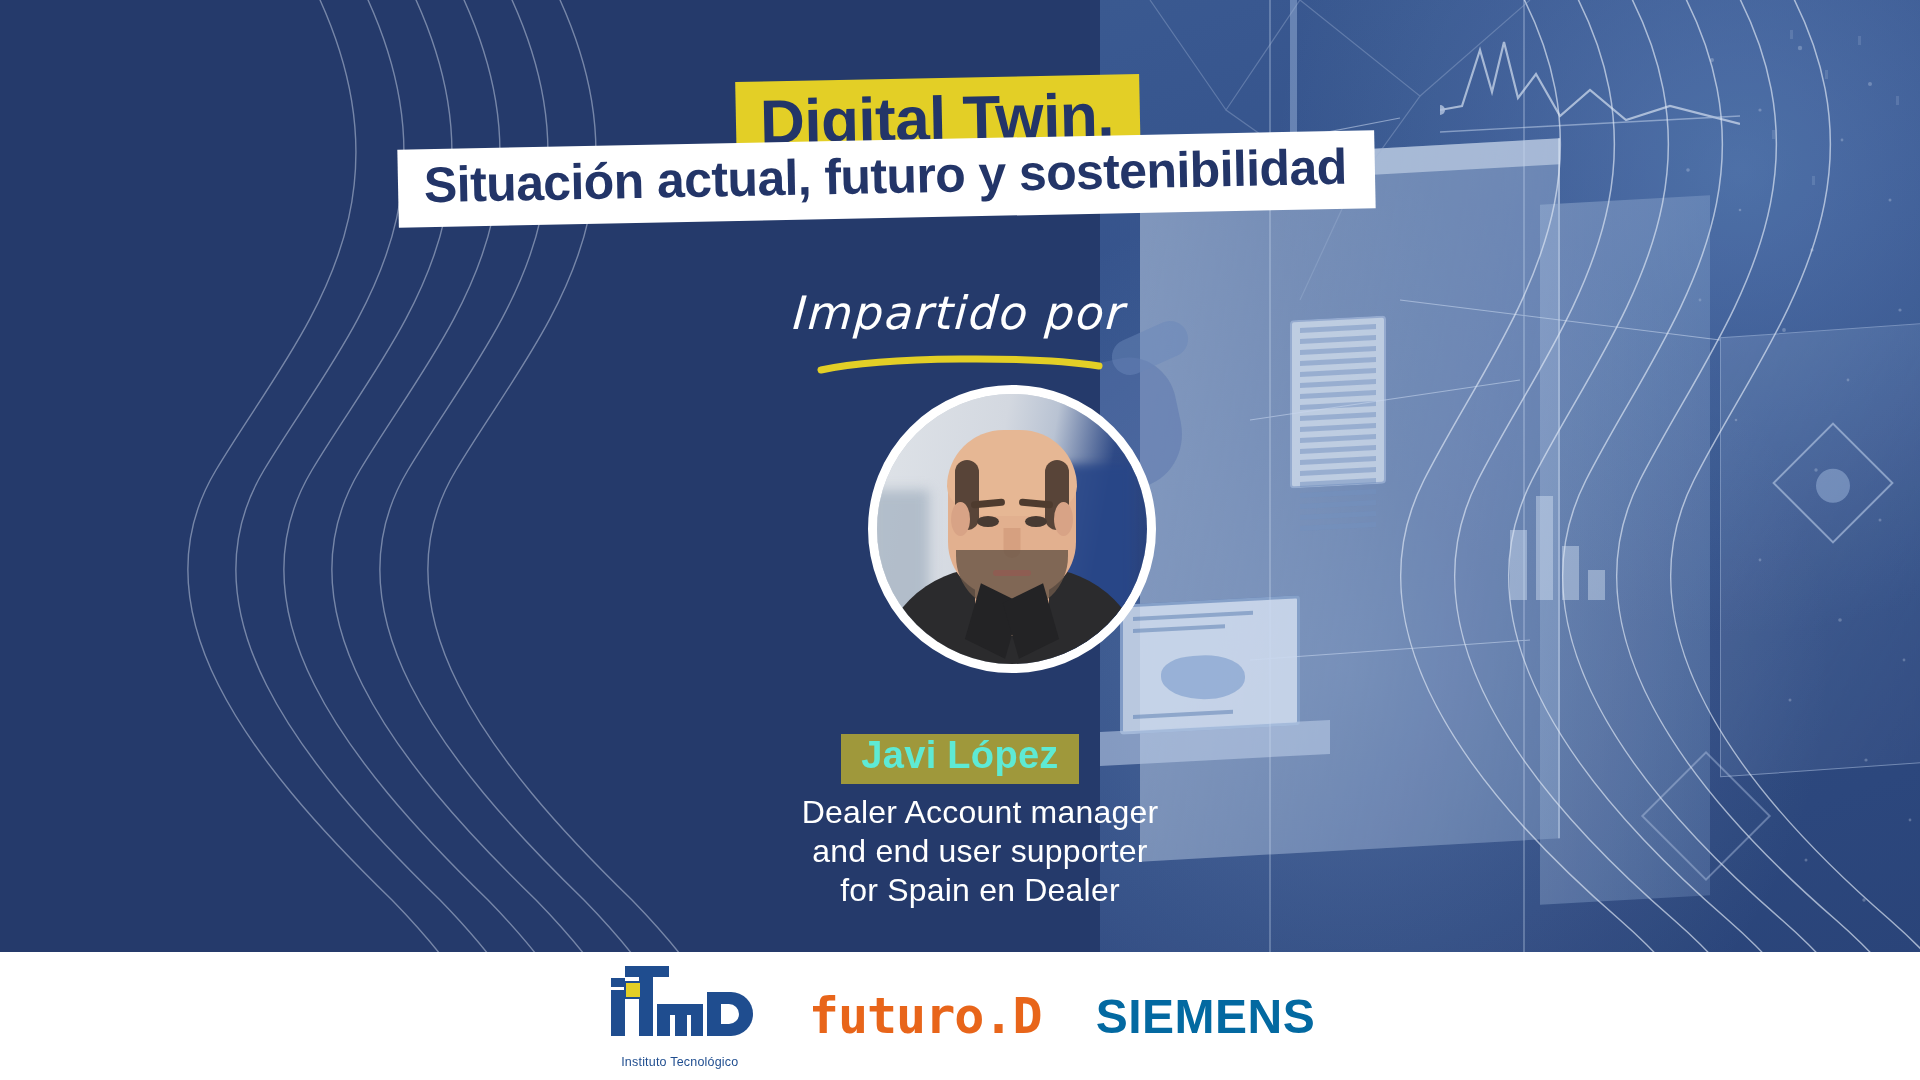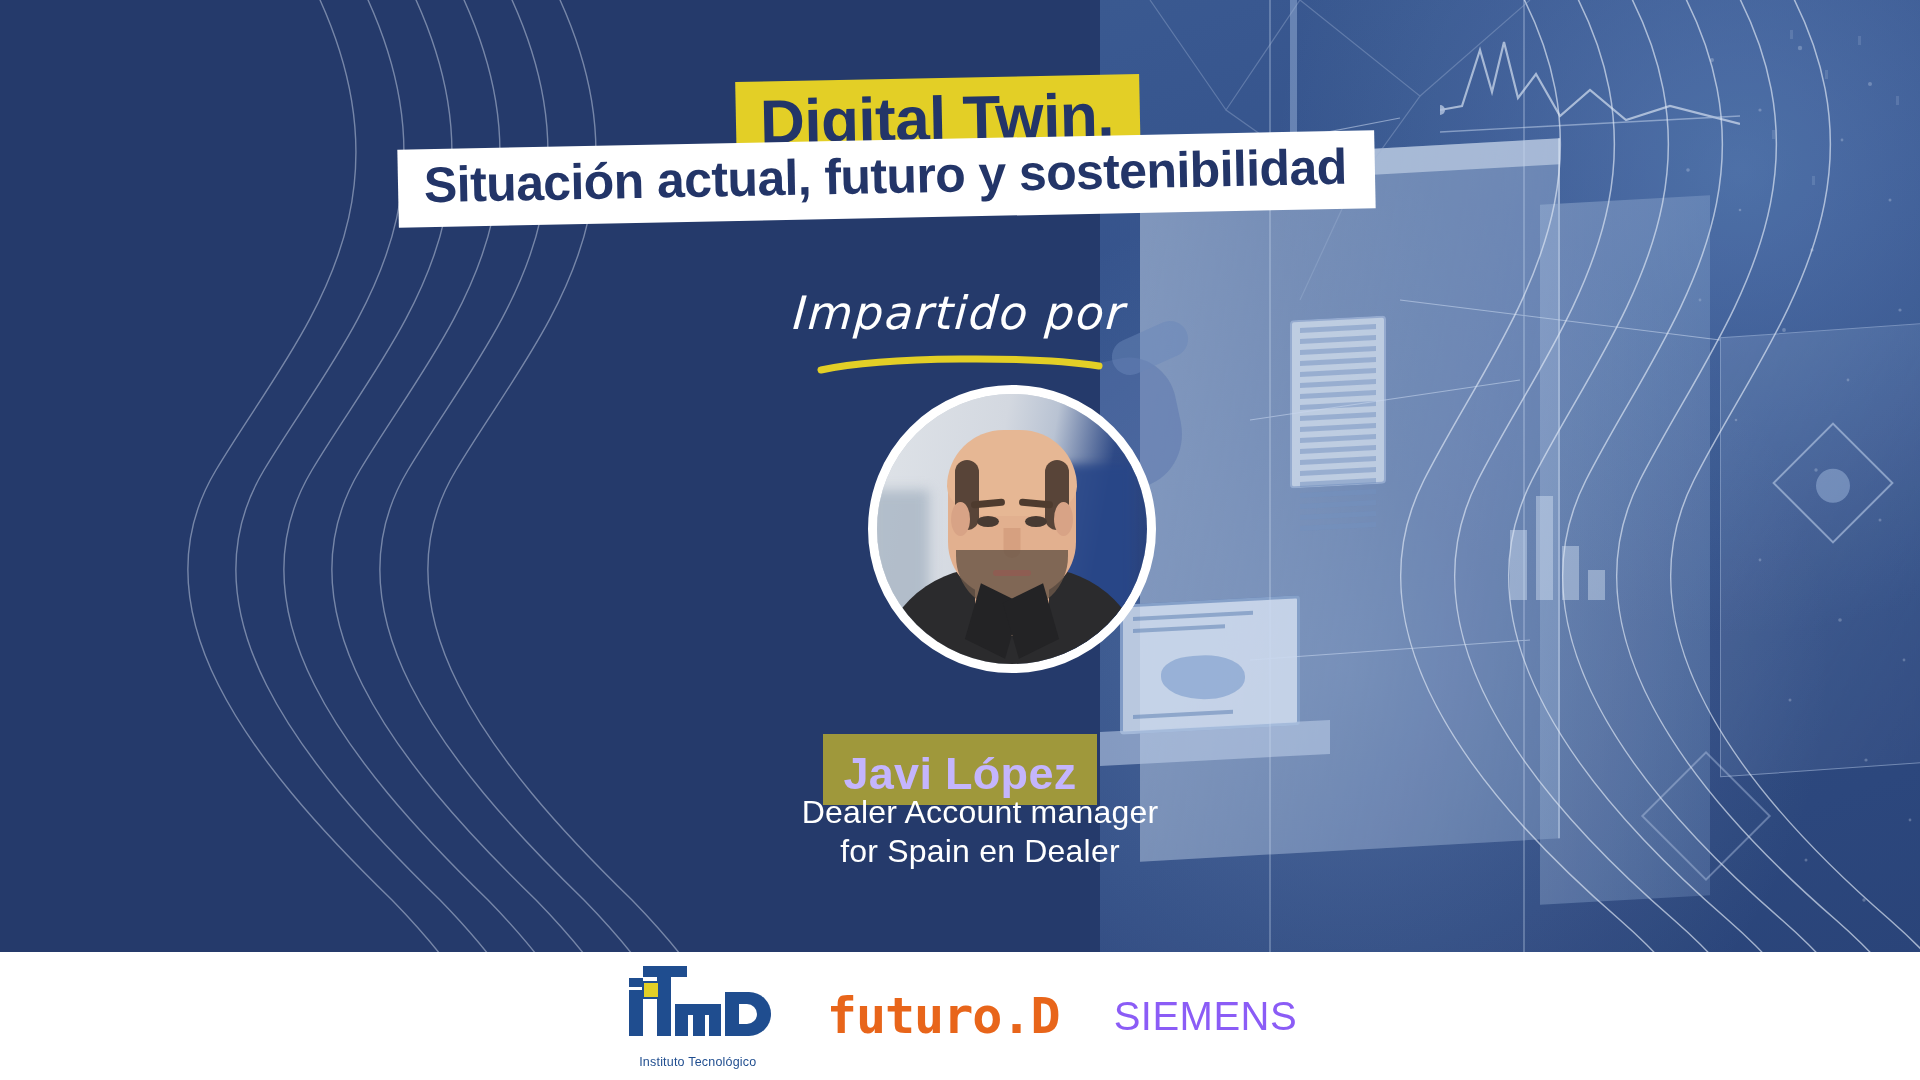--- a/index.html
+++ b/index.html
@@ -286,24 +286,24 @@
     background:#8e5d52; border-radius:4px;
   }
 
   
   .speaker-wrap {
     position:absolute; left:0; right:0; top:734px;
     text-align:center; z-index:8;
   }
   .speaker-name {
     display:inline-block;
-    padding:16px 20px 8px;
+    padding:2px 20px 8px;
     background:rgba(206,188,40,0.72);
-    color:#c4b5fd;
-    font-size:45px; font-weight:bold;
+    color:#5eead4;
+    font-size:38px; font-weight:bold;
     letter-spacing:0.3px;
     line-height:1.05;
   }
   .speaker-role {
     position:absolute; left:0; right:0; top:793px;
     text-align:center; z-index:8;
     color:#ffffff;
     font-size:32px; font-weight:400;
     line-height:1.22;
     letter-spacing:0.2px;
@@ -318,21 +318,21 @@
     font-size:12.5px; color:#1f4d8f; letter-spacing:0.2px;
     margin-top:17px; font-family:"Liberation Sans", sans-serif;
   }
   .masterd {
     font-family:"DejaVu Sans Mono", monospace;
     font-size:50px; font-weight:bold; color:#e8651a;
     letter-spacing:-1px;
   }
   .siemens {
     font-family:"Liberation Sans", sans-serif;
-    font-size:40px; font-weight:normal; color:#8b5cf6;
+    font-size:48px; font-weight:bold; color:#0369a1;
     letter-spacing:0.5px;
   }
 </style>
 </head>
 <body>
 
 <div id="banner">
 
   <div class="navy-base"></div>
 
@@ -513,20 +513,21 @@
     <div class="collar-l"></div>
     <div class="collar-r"></div>
   </div>
 
   <div class="speaker-wrap">
     <span class="speaker-name">Javi López</span>
   </div>
 
   <div class="speaker-role">
     <div>Dealer Account manager</div>
+    <div>and end user supporter</div>
     <div>for Spain en Dealer</div>
   </div>
 
   <div class="footer">
 
     <div class="logo logo-itmd">
       <div class="itmd-mark">
         <svg width="150" height="74" viewBox="0 0 150 74">
 
           <rect x="6" y="26" width="14" height="46" fill="#1f4d8f"></rect>

